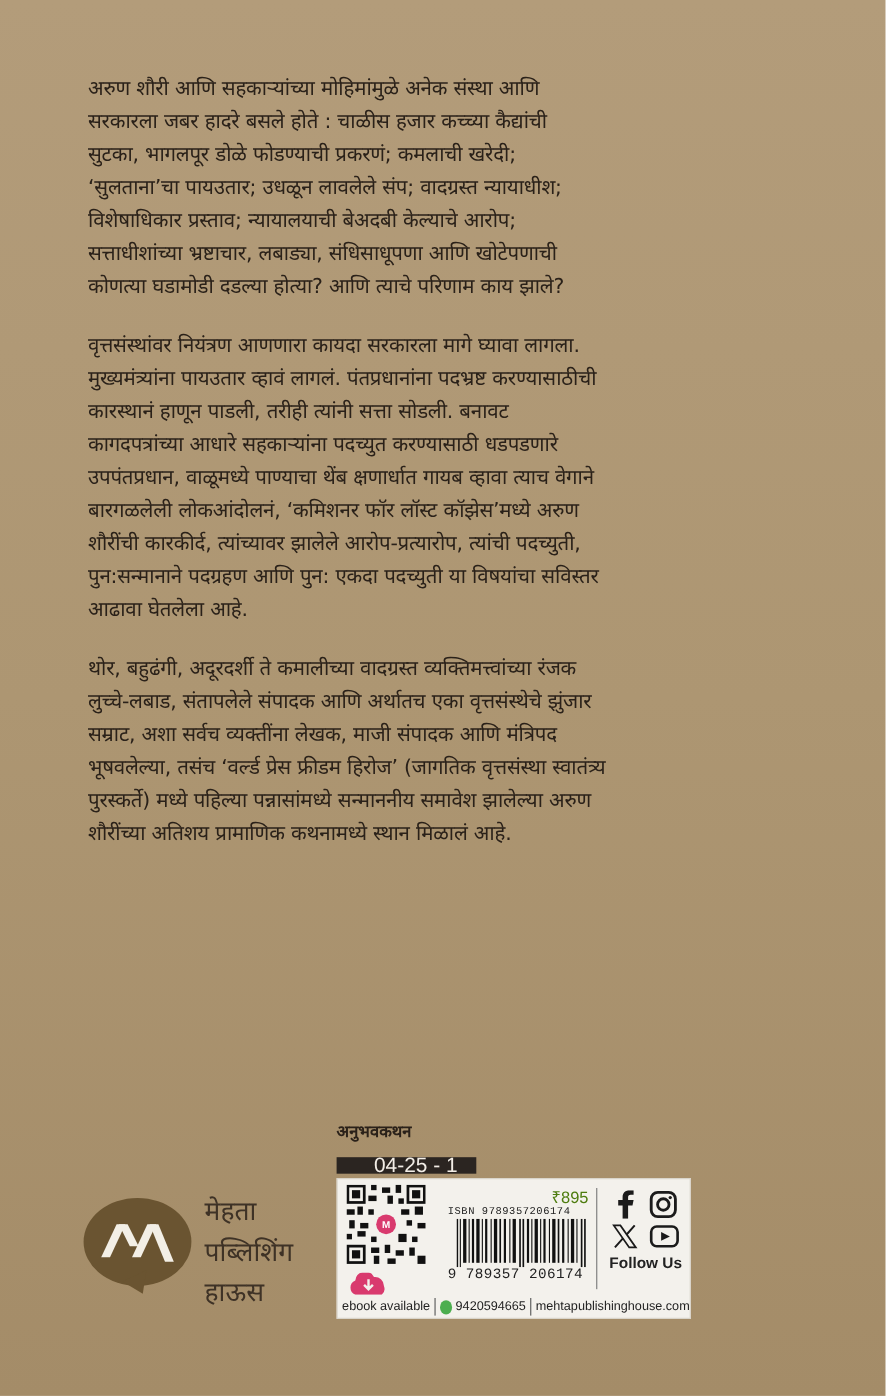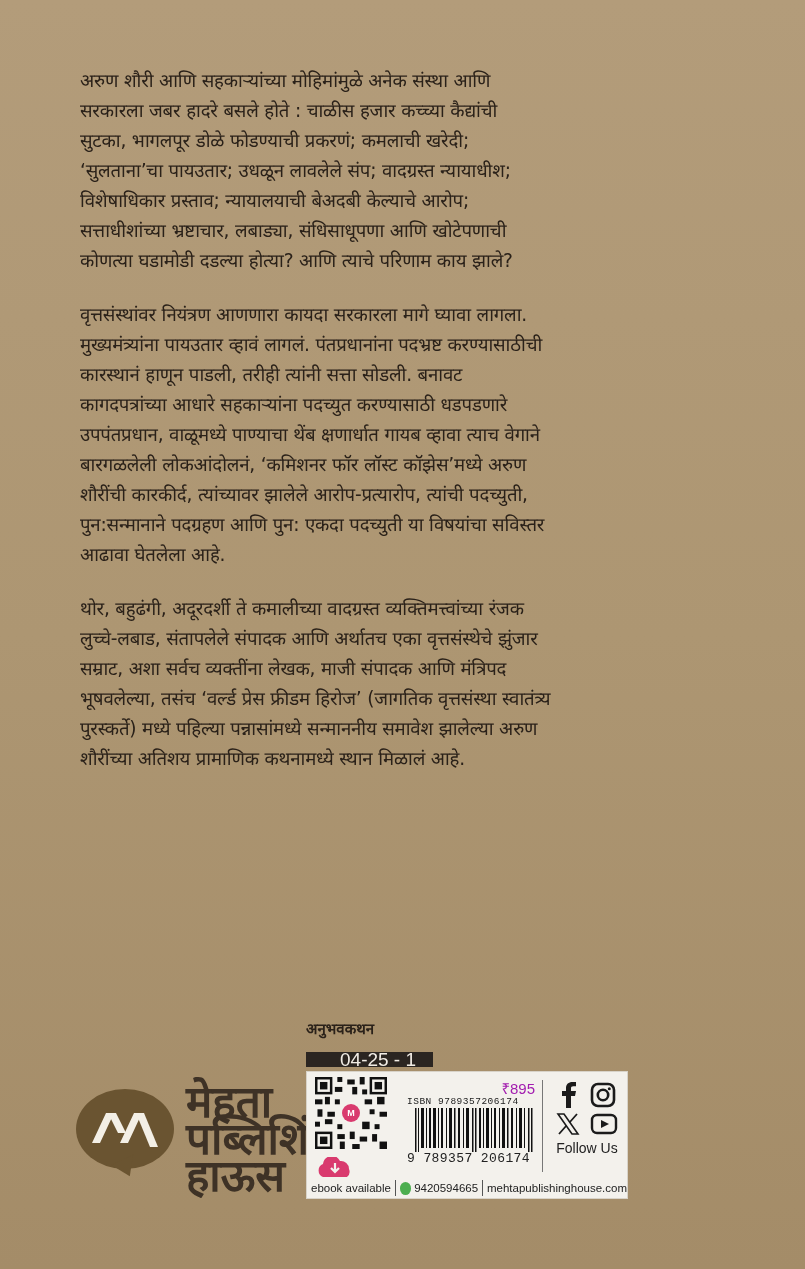--- a/index.html
+++ b/index.html
@@ -23,21 +23,21 @@
     background:#6a5431; border-radius:50%;
   }
   .logo-tail {
     position:absolute; left:38px; top:76px; width:0; height:0;
     border-left:12px solid transparent; border-right:12px solid transparent;
     border-top:18px solid #6a5431; transform:rotate(-25deg);
   }
   .logo-m { position:absolute; left:14px; top:22px; }
   .logo-text {
     position:absolute; left:110px; top:0px;
-    font-size:44px; line-height:37px; color:#3e3226; font-weight:bold;
+    font-size:24px; line-height:37px; color:#3e3226; font-weight:normal;
   }
   .logo-text span { display:block; }
 
   .category {
     position:absolute; left:306px; top:1018px;
     font-size:15px; font-weight:bold; color:#2a2119;
   }
   .code-bar {
     position:absolute; left:306px; top:1052px; width:127px; height:15px;
     background:#2b2521; color:#f2ede6; font-size:19px; line-height:15px;
@@ -49,36 +49,36 @@
     font-family:"Liberation Sans", sans-serif;
   }
   .qr { position:absolute; left:8px; top:5px; width:72px; height:72px; }
   .qr-badge {
     position:absolute; left:27px; top:27px; width:18px; height:18px;
     border-radius:50%; background:#d93a6e; color:#fff; font-size:9px;
     line-height:18px; text-align:center; font-weight:bold;
   }
   .price {
     position:absolute; left:176px; top:6px; width:52px; text-align:right;
-    font-size:15px; color:#a21caf;
+    font-size:15px; color:#4d7c0f;
   }
   .isbn {
     position:absolute; left:100px; top:24px; font-size:9.5px; color:#222;
     font-family:"Liberation Mono", monospace; letter-spacing:0.5px;
   }
   .barcode { position:absolute; left:108px; top:36px; width:120px; height:44px; }
   .barcode-num {
     position:absolute; left:100px; top:79px; font-size:13px; color:#222;
     font-family:Liberation Mono, monospace; letter-spacing:0.4px;
   }
   .vdiv { position:absolute; left:235px; top:8px; width:1px; height:92px; background:#777; }
   .social { position:absolute; left:240px; top:10px; width:80px; }
   .social-row { display:flex; gap:10px; justify-content:center; margin-bottom:4px; }
   .follow {
-    text-align:center; font-size:14px; font-weight:normal; color:#222; margin-top:0;
+    text-align:center; font-size:14px; font-weight:bold; color:#222; margin-top:0;
   }
   .ebook-icon { position:absolute; left:8px; top:85px; width:40px; height:20px; }
   .bottom-row {
     position:absolute; left:4px; top:107px; width:316px; height:18px;
     font-size:11.5px; color:#222; display:flex; align-items:center; white-space:nowrap;
   }
   .sep { width:1px; height:16px; background:#555; margin:0 4px; }
   .wa { width:13px; height:13px; border-radius:50%; background:#4cae4f; margin-right:3px; display:inline-block; }
 </style>
 </head>

